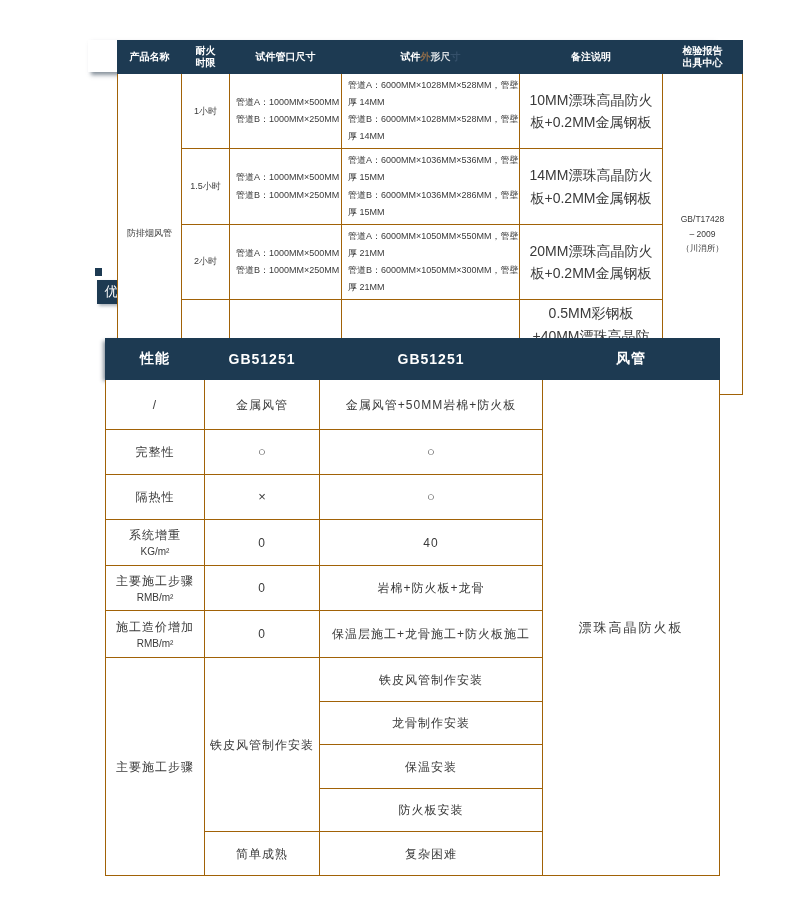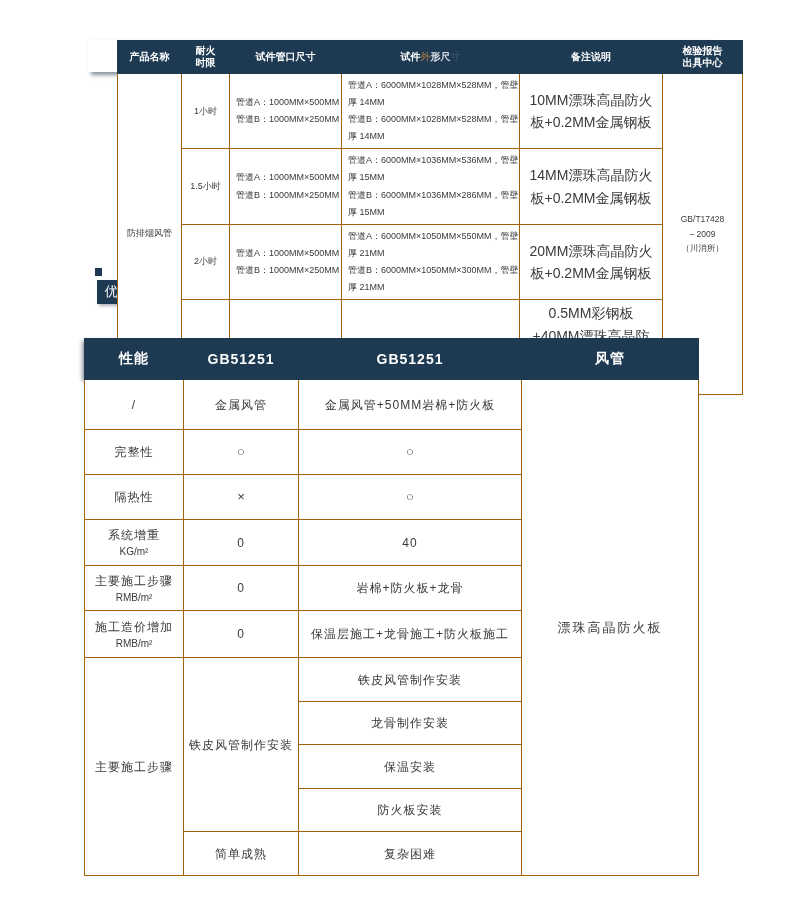--- a/index.html
+++ b/index.html
@@ -30,21 +30,21 @@
   .adv-tag .corner-square{position:absolute;left:0;top:0;width:7px;height:8px;background:#1d3a52;}
   .adv-tag .tag-slope{position:absolute;right:3px;top:1px;width:0;height:0;
         border-bottom:12px solid #1d3a52;border-left:27px solid transparent;}
   .adv-tag .tag-fold{position:absolute;right:3px;top:1px;width:13px;height:12px;background:#ffffff;
         clip-path:polygon(0 0,100% 0,100% 100%);}
   .adv-tag .tag-body{position:absolute;left:2px;top:12px;width:77px;height:24px;background:#1d3a52;
         color:#fff;font-size:13.5px;letter-spacing:2px;display:flex;align-items:center;justify-content:center;
         box-shadow:2px 2px 3px rgba(20,40,60,0.35);}
 
   
-  .adv-wrap{position:absolute;left:84px;top:338px;}
+  .adv-wrap{position:absolute;left:105px;top:338px;}
   .adv-wrap .hdr-shadow{position:absolute;left:0;top:0;width:614px;height:40px;
         box-shadow:-2px 3px 4px rgba(20,40,60,0.45),2px 3px 4px rgba(20,40,60,0.35);z-index:0;}
   .adv-table th{font-size:14px;height:40px;letter-spacing:1px;}
   .adv-table td{font-size:12px;letter-spacing:1px;line-height:1.5;padding:2px 4px;}
   .adv-table .unit{font-size:10px;letter-spacing:0;}
   .adv-table .mark{font-size:13px;letter-spacing:0;}
   .adv-table .duct-col{font-size:13px;letter-spacing:2px;}
 </style>
 </head>
 <body>

